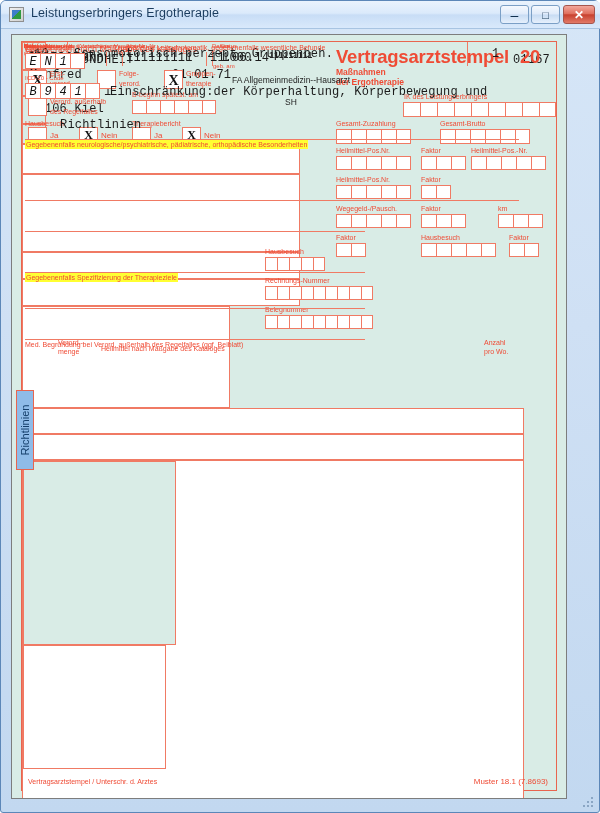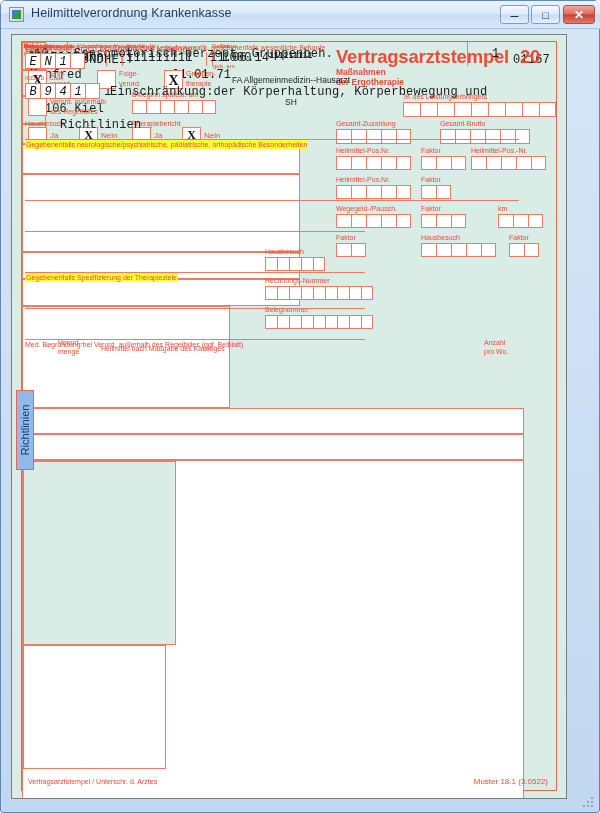--- a/index.html
+++ b/index.html
@@ -228,21 +228,21 @@
 </style>
 </head>
 <body>
 
 <div id="window">
 
   <div id="titlebar">
     <div id="win-icon">
         <i></i>
       </div>
-    <div id="win-title">Heilmittelverordnung Krankenkasse</div>
+    <div id="win-title">Leistungserbringers Ergotherapie</div>
     <div class="winbtn" id="btn-min">
         <span>–</span>
       </div>
     <div class="winbtn" id="btn-max">
         <span>□</span>
       </div>
     <div class="winbtn" id="btn-close">
         <span>✕</span>
       </div>
   </div>
@@ -560,21 +560,21 @@
 
           <div class="bx" style="left:344px;top:186px;width:153px;height:184px;background:#d9ece6;"></div>
           <div class="bx" style="left:349px;top:242px;width:143px;height:124px;background:#ffffff;">
             <div class="stampline" style="top:8px;font-weight:bold;letter-spacing:.5px;">111111111</div>
             <div class="stampline" style="top:55px;">SH</div>
             <div class="stampline" style="top:33px;">FA Allgemeinmedizin--Hausarzt</div>
             <div class="lbl" style="left:6px;bottom:4px;">Vertragsarztstempel / Unterschr. d. Arztes</div>
           </div>
         </div>
 
-        <div class="lbl s8" style="right:8px;top:735px;">Muster 18.1 (3.0522)</div>
+        <div class="lbl s8" style="right:8px;top:735px;">Muster 18.1 (7.8693)</div>
 
       </div>
 
       <div id="richtlinien">
         <span>Richtlinien</span>
       </div>
     </div>
   </div>
 
   <div id="resize-grip">

